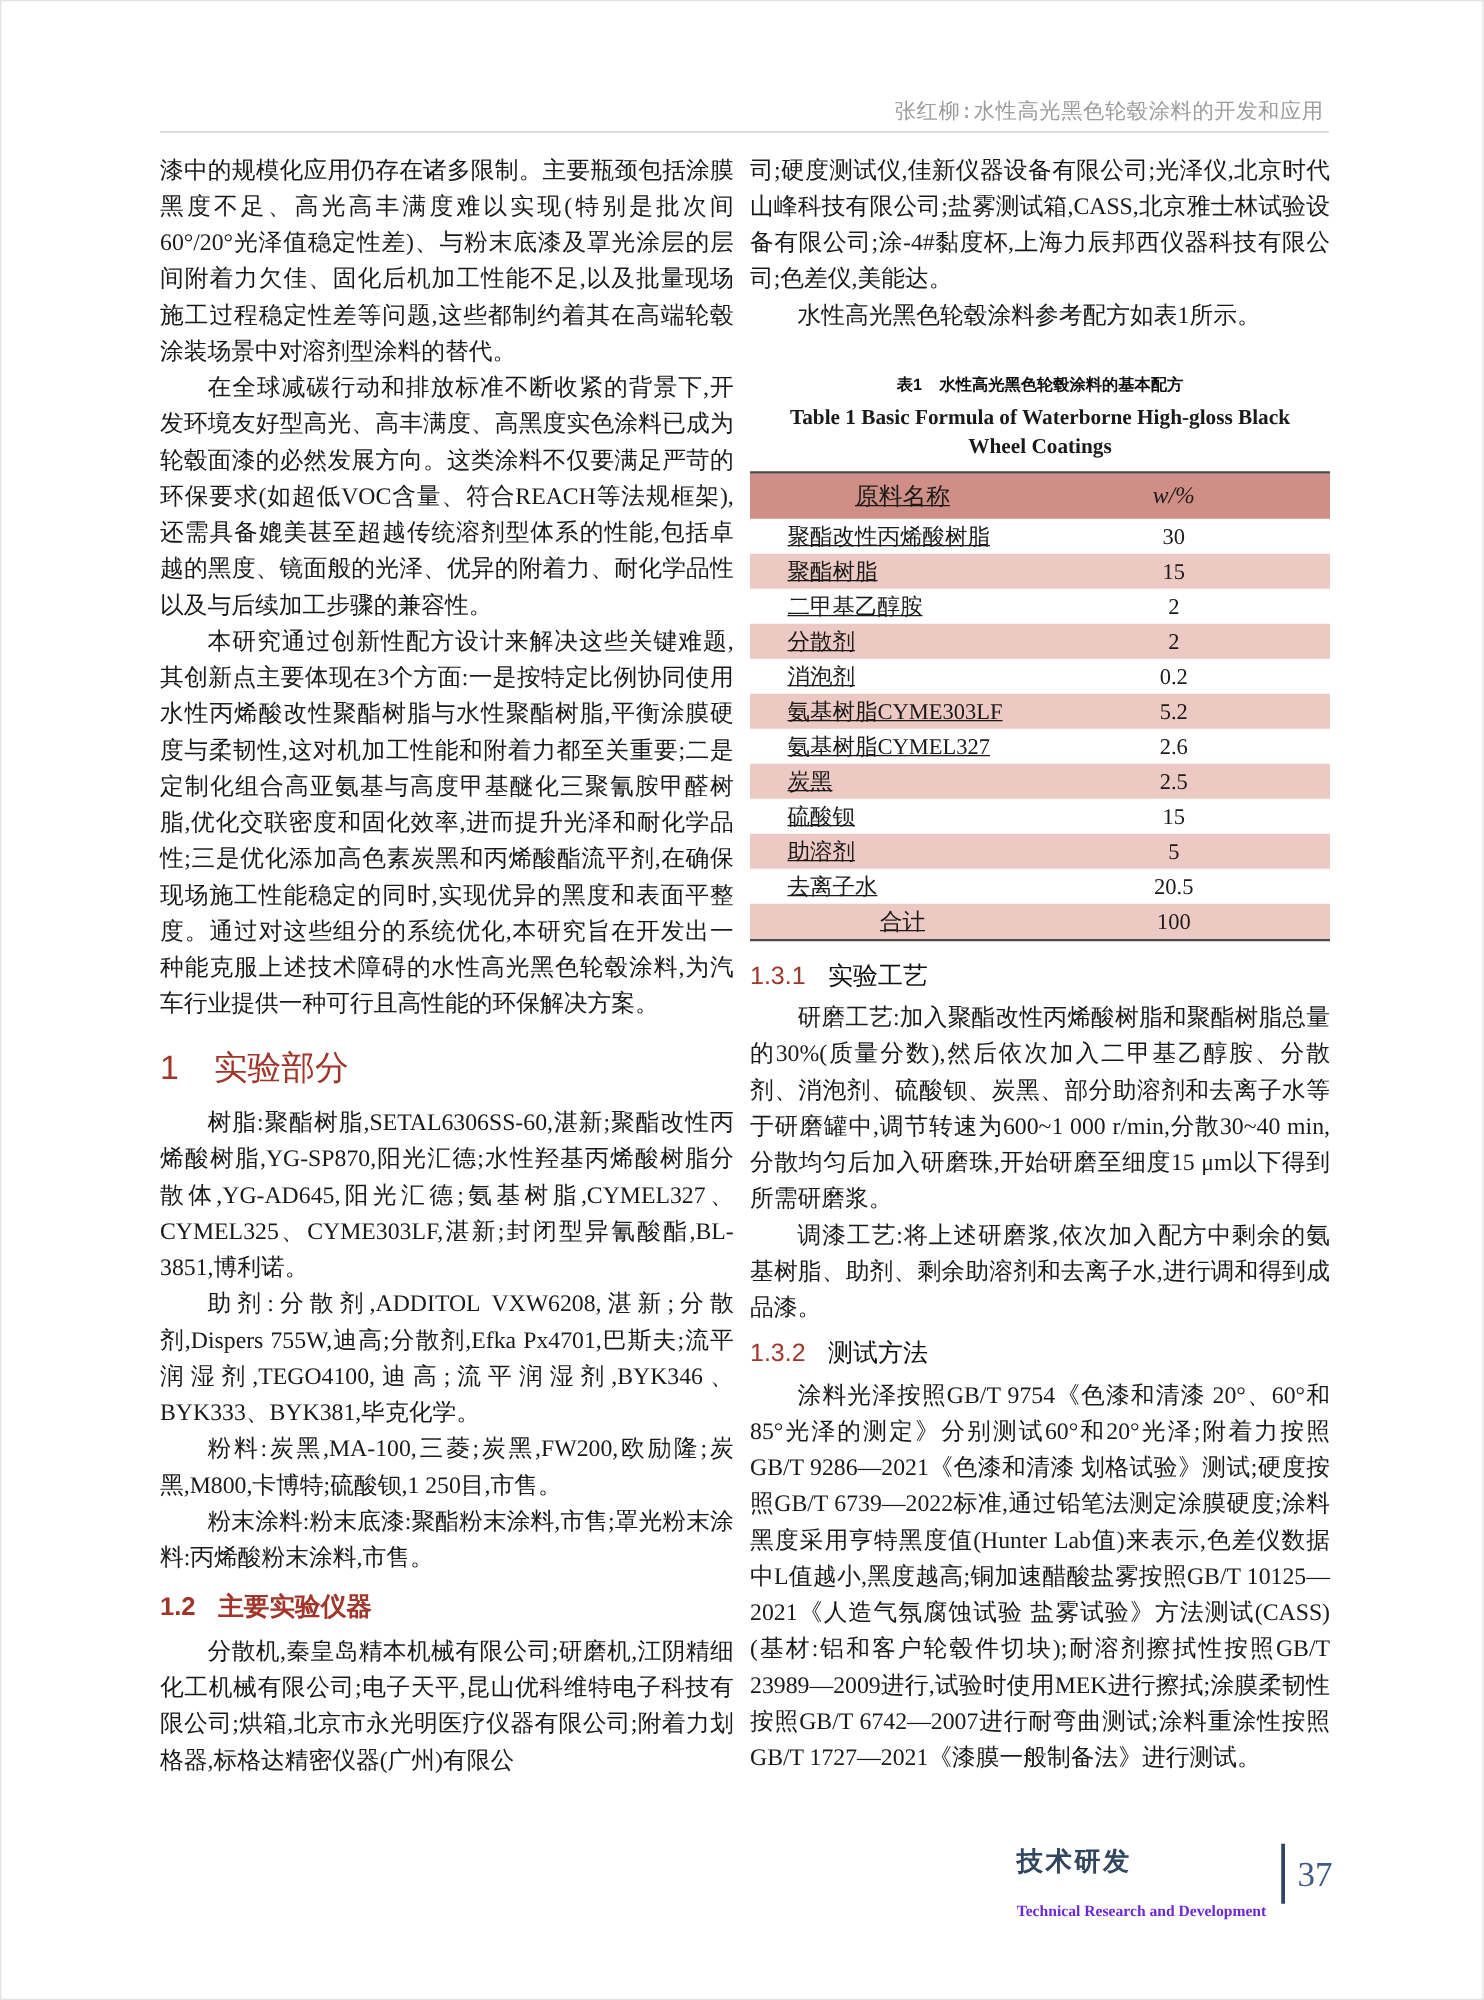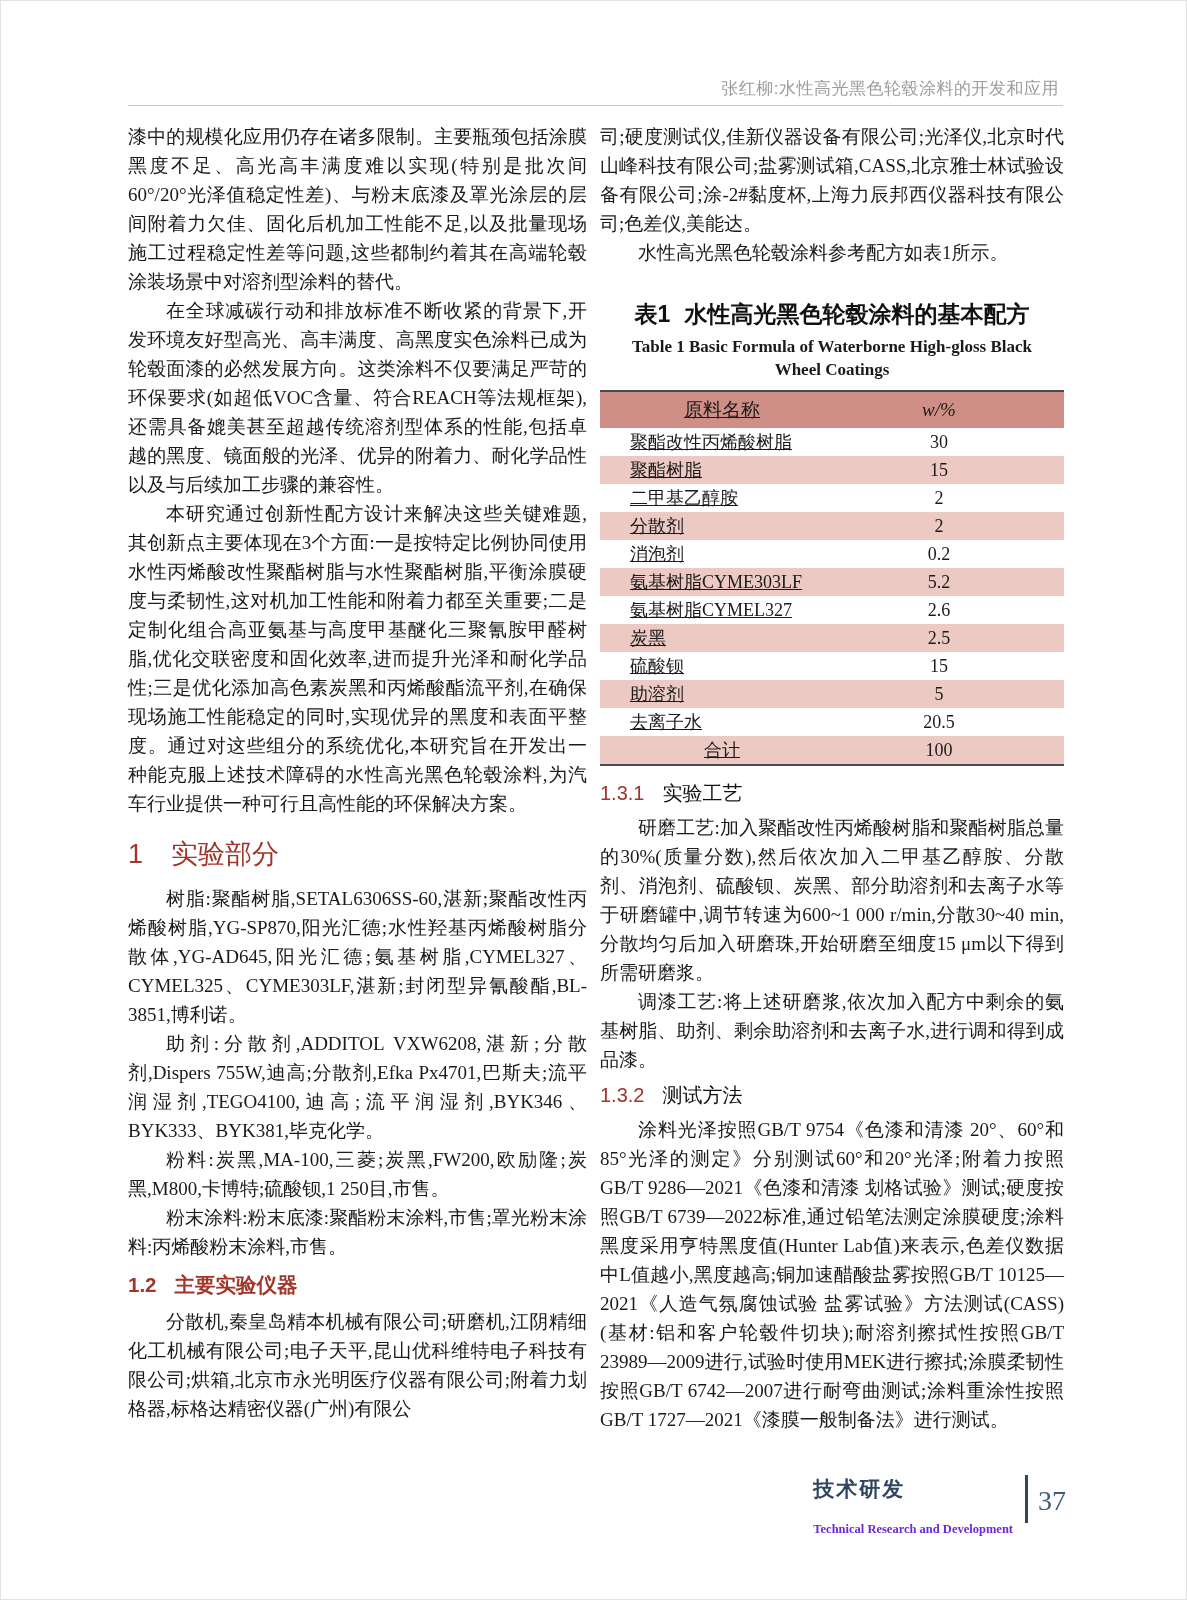--- a/index.html
+++ b/index.html
@@ -3,41 +3,41 @@
 <meta charset="utf-8">
 <style>
   html,body{margin:0;padding:0;}
   body{
     width:1187px;height:1600px;position:relative;background:#ffffff;
     box-sizing:border-box;border:1px solid #e2e2e2;
     font-family:"Liberation Serif","DejaVu Serif",serif;color:#1a1a1a;
     overflow:hidden;
   }
   .running-head{position:absolute;top:76px;right:127px;font-size:17px;color:#9c9c9c;
-    font-family:Liberation Sans, sans-serif;letter-spacing:.5px;}
+    font-family:Liberation Mono, monospace;letter-spacing:.5px;}
   .head-rule{position:absolute;top:104px;left:127px;width:935px;height:1px;background:#c9c9c9;}
 
   .col-left{position:absolute;left:127px;top:121px;width:459px;}
   .col-right{position:absolute;left:599px;top:121px;width:464px;}
 
   .para{font-size:19px;line-height:29px;text-align:justify;margin:0;}
   .ind{text-indent:2em;}
 
   .h1{color:#A13529;font-family:"Liberation Sans","DejaVu Sans",sans-serif;
       font-weight:normal;font-size:27px;margin:18px 0 12px;}
   .h1 .num{margin-right:28px;}
   .h2{color:#A13529;font-family:"Liberation Sans","DejaVu Sans",sans-serif;
       font-weight:bold;font-size:20.5px;margin:10px 0 8px;}
   .h2 .num{margin-right:18px;}
   .h3{font-size:20px;margin:8px 0 6px;}
   .h3 .num{color:#A13529;font-family:"Liberation Sans","DejaVu Sans",sans-serif;}
   .h3 .t{color:#111;margin-left:18px;}
 
   .tbl-wrap{margin:12px 0 14px;}
-  .cap-cn{text-align:center;font-weight:bold;font-size:23px;color:#111;
+  .cap-cn{text-align:center;font-weight:bold;font-size:13px;color:#111;
           font-family:"Liberation Sans","DejaVu Sans",sans-serif;margin-bottom:5px;margin-top:32px;}
   .cap-cn .lbl{margin-right:14px;}
   .cap-en{text-align:center;font-weight:bold;font-size:17px;line-height:23px;margin-bottom:9px;}
   .tbl{border-top:2px solid #4a4a4a;border-bottom:2px solid #4a4a4a;}
   .trow{display:flex;align-items:center;height:28px;font-size:18px;}
   .thead{height:36px;background:#D08F86;font-size:19px;}
   .cell-name{flex:1;padding-left:30px;text-decoration:underline;}
   .cell-name.center{padding-left:0;text-align:center;}
   .cell-val{width:190px;margin-right:30px;text-align:center;}
   .thead .cell-val{font-style:italic;}
@@ -69,21 +69,21 @@
   <p class="para ind">助剂:分散剂,ADDITOL VXW6208,湛新;分散剂,Dispers 755W,迪高;分散剂,Efka Px4701,巴斯夫;流平润湿剂,TEGO4100,迪高;流平润湿剂,BYK346、BYK333、BYK381,毕克化学。</p>
   <p class="para ind">粉料:炭黑,MA-100,三菱;炭黑,FW200,欧励隆;炭黑,M800,卡博特;硫酸钡,1 250目,市售。</p>
   <p class="para ind">粉末涂料:粉末底漆:聚酯粉末涂料,市售;罩光粉末涂料:丙烯酸粉末涂料,市售。</p>
   <div class="h2">
     <span class="num">1.2</span><span>主要实验仪器</span>
   </div>
   <p class="para ind">分散机,秦皇岛精本机械有限公司;研磨机,江阴精细化工机械有限公司;电子天平,昆山优科维特电子科技有限公司;烘箱,北京市永光明医疗仪器有限公司;附着力划格器,标格达精密仪器(广州)有限公</p>
 </div>
 
 <div class="col-right">
-  <p class="para">司;硬度测试仪,佳新仪器设备有限公司;光泽仪,北京时代山峰科技有限公司;盐雾测试箱,CASS,北京雅士林试验设备有限公司;涂-2#黏度杯,上海力辰邦西仪器科技有限公司;色差仪,美能达。</p>
+  <p class="para">司;硬度测试仪,佳新仪器设备有限公司;光泽仪,北京时代山峰科技有限公司;盐雾测试箱,CASS,北京雅士林试验设备有限公司;涂-4#黏度杯,上海力辰邦西仪器科技有限公司;色差仪,美能达。</p>
   <p class="para ind">水性高光黑色轮毂涂料参考配方如表1所示。</p>
 
   <div class="tbl-wrap">
     <div class="cap-cn">
       <span class="lbl">表1</span><span>水性高光黑色轮毂涂料的基本配方</span>
     </div>
     <div class="cap-en">
       <div>Table 1   Basic Formula of Waterborne High-gloss Black</div>
       <div>Wheel Coatings</div>
     </div>

